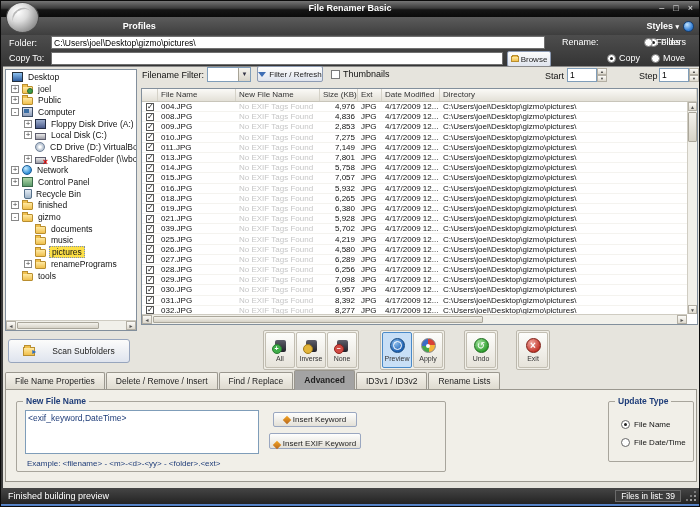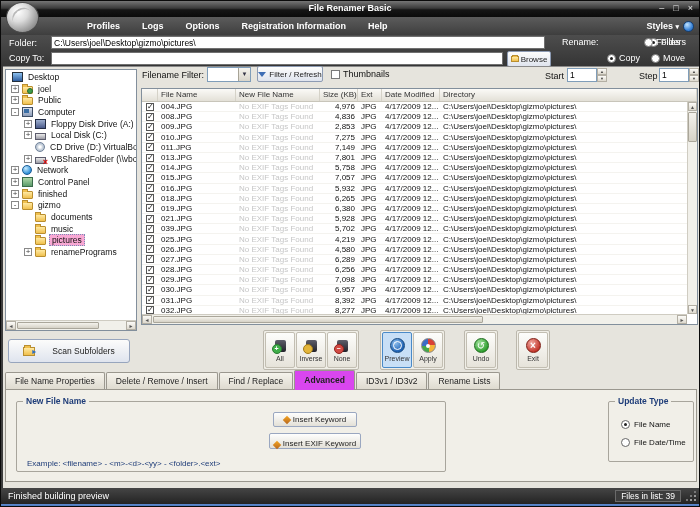--- a/index.html
+++ b/index.html
@@ -12,21 +12,21 @@
             background:linear-gradient(#757575,#3a3a3a 45%,#161616 55%,#0b0b0b);}
   .title-text{position:absolute;left:0;right:0;top:2px;text-align:center;color:#fff;font-size:9px;font-weight:bold;}
   .win-controls{position:absolute;right:6px;top:1px;display:flex;gap:9px;color:#e6e6e6;font-size:9px;line-height:12px;}
   .win-controls span{cursor:default;}
   .logo{position:absolute;left:5px;top:1px;width:33px;height:31px;border-radius:50%;z-index:9;
         background:radial-gradient(circle at 35% 30%,#ffffff,#dcdcdc 35%,#9a9a9a 70%,#646464);border:1px solid #4a4a4a;}
   .logo::after{content:'';position:absolute;inset:5px;border-radius:50%;border-top:2px solid #b8b8b8;transform:rotate(-35deg);}
 
   
   .menubar{position:absolute;top:16px;left:0;right:0;height:18px;background:linear-gradient(#5c5c5c,#3e3e3e);}
-  .menu-items{position:absolute;left:75px;top:0;height:18px;display:flex;align-items:center;}
+  .menu-items{position:absolute;left:75px;top:0;height:18px;display:flex;align-items:center;flex-direction:column;}
   .menu-item{color:#fff;font-size:9px;font-weight:bold;padding:0 11px;line-height:18px;}
   .styles-btn{position:absolute;right:20px;top:0;color:#fff;font-size:9px;font-weight:bold;line-height:18px;}
   .styles-caret{font-size:7px;}
   .orb{position:absolute;right:5px;top:4px;width:11px;height:11px;border-radius:50%;
        background:radial-gradient(circle at 35% 30%,#bfe2ff,#3e86d8 60%,#1b5cab);border:1px solid #123e74;}
 
   
   .toolband{position:absolute;top:34px;left:0;right:0;height:31px;background:linear-gradient(#4d4d4d,#353535);}
   .tb-label{position:absolute;color:#fff;font-size:9px;}
   .tb-input{position:absolute;background:#fff;border:1px solid #707070;height:13px;font-size:8.5px;
@@ -62,21 +62,21 @@
   .ti-computer::before{content:'';position:absolute;top:1px;left:1px;right:3px;bottom:3px;background:#3a6ea5;}
   .ti-floppy{background:linear-gradient(#9fb0d0,#4a5a8a);border:1px solid #222c44;}
   .ti-disk{background:linear-gradient(#ececec,#9a9aa4);border:1px solid #5c5c6c;height:7px;margin-top:3px;}
   .ti-cd{border-radius:50%;background:radial-gradient(circle,#ffffff 18%,#cdd6e0 45%,#9aaabf);border:1px solid #72839a;width:10px;height:10px;}
   .ti-netdrive{background:linear-gradient(#ececec,#9a9aa4);border:1px solid #5c5c6c;height:7px;margin-top:3px;}
   .ti-netdrive::after{content:'×';position:absolute;right:-3px;bottom:-4px;color:#d00;font-size:9px;font-weight:bold;}
   .ti-network{border-radius:50%;background:radial-gradient(circle at 35% 30%,#c8ecff,#2f8fd6 70%);border:1px solid #1a5c96;width:10px;height:10px;}
   .ti-cpanel{background:linear-gradient(#b0d8a8,#5a9a6a);border:1px solid #3a6a4a;}
   .ti-recycle{background:linear-gradient(#e4ecf4,#9fb4c8);border:1px solid #55708a;width:8px;margin:1px 2px 0;border-radius:0 0 2px 2px;}
   .tlabel{padding:0 2px;}
-  .tlabel.sel{background:#f9a8d4;border:1px dotted #7a8cb8;}
+  .tlabel.sel{background:#fde047;border:1px dotted #7a8cb8;}
 
   
   .hscroll{position:absolute;height:10px;background:#f1f0ea;border-top:1px solid #cfccc2;}
   .sbtn{position:absolute;width:10px;height:9px;background:linear-gradient(#fcfbf8,#ddd9ce);border:1px solid #b3afa4;
         font-size:5px;color:#555;text-align:center;line-height:8px;}
   .sthumb{position:absolute;background:linear-gradient(#f4f2ec,#d6d2c6);border:1px solid #aaa69a;border-radius:1px;}
   .tree-hscroll{left:0;right:0;bottom:0;}
   .vscroll{position:absolute;top:13px;right:0;width:10px;bottom:10px;background:#f1f0ea;border-left:1px solid #cfccc2;}
 
   
@@ -140,21 +140,21 @@
   .ic-apply::after{content:'';width:4px;height:4px;border-radius:50%;background:#fff;}
   .ic-undo{border-radius:50%;background:radial-gradient(circle at 35% 30%,#9fe09a,#2d9e2d 75%);border:1px solid #1c6a1c;color:#fff;font-size:10px;line-height:13px;}
   .ic-undo::after{content:'↺';}
   .ic-exit{border-radius:50%;background:radial-gradient(circle at 35% 30%,#f0a8a0,#c23328 75%);border:1px solid #7e1d14;color:#fff;font-size:10px;font-weight:bold;line-height:13px;}
   .ic-exit::after{content:'×';}
 
   
   .tabs{position:absolute;left:4px;top:369px;height:20px;display:flex;align-items:flex-end;}
   .tab{font-size:8.5px;color:#222;padding:0 9px;line-height:17px;background:linear-gradient(#f5f3ec,#ddd9ce);
        border:1px solid #9a978e;border-bottom:none;border-radius:2px 2px 0 0;margin-right:1px;}
-  .tab.sel{background:#d946ef;font-weight:bold;line-height:19px;position:relative;z-index:2;}
+  .tab.sel{background:#a3a3a3;font-weight:bold;line-height:19px;position:relative;z-index:2;}
   .tabpanel{position:absolute;left:4px;top:388px;width:692px;height:93px;background:#f1efe8;border:1px solid #9a978e;}
 
   fieldset{position:absolute;border:1px solid #a8a59c;border-radius:2px;margin:0;padding:0;}
   legend{font-size:8.5px;font-weight:bold;color:#1e3c78;margin-left:6px;padding:0 3px;}
   .fs-newname{left:10px;top:6px;width:430px;height:76px;}
   .fs-update{left:602px;top:6px;width:86px;height:66px;}
   .pattern-box{position:absolute;left:8px;top:4px;width:234px;height:44px;border:1px solid #7f9db9;background:#fff;
                font-size:8.5px;color:#1e3c78;font-family:"Liberation Sans",sans-serif;resize:none;padding:2px;}
   .example{position:absolute;left:10px;top:53px;font-size:8px;color:#1e3c78;}
   .ins-btn{position:absolute;background:linear-gradient(#fefefd,#e3e0d7);border:1px solid #9aa7c0;border-radius:2px;
@@ -285,20 +285,25 @@
           <span class="exp">+</span>
           <span class="ti ti-network"></span>
           <span class="tlabel">Network</span>
         </div>
         <div class="trow-tree" style="padding-left: 5px;">
           <span class="exp">+</span>
           <span class="ti ti-cpanel"></span>
           <span class="tlabel">Control Panel</span>
         </div>
         <div class="trow-tree" style="padding-left: 5px;">
+          <span class="exp" style="visibility: hidden;"></span>
+          <span class="ti ti-recycle"></span>
+          <span class="tlabel">Recycle Bin</span>
+        </div>
+        <div class="trow-tree" style="padding-left: 5px;">
           <span class="exp">+</span>
           <span class="ti ti-folder"></span>
           <span class="tlabel">finished</span>
         </div>
         <div class="trow-tree" style="padding-left: 5px;">
           <span class="exp">-</span>
           <span class="ti ti-folder"></span>
           <span class="tlabel">gizmo</span>
         </div>
         <div class="trow-tree" style="padding-left: 18px;">
@@ -313,20 +318,25 @@
         </div>
         <div class="trow-tree" style="padding-left: 18px;">
           <span class="exp" style="visibility: hidden;"></span>
           <span class="ti ti-folder"></span>
           <span class="tlabel sel">pictures</span>
         </div>
         <div class="trow-tree" style="padding-left: 18px;">
           <span class="exp">+</span>
           <span class="ti ti-folder"></span>
           <span class="tlabel">renamePrograms</span>
+        </div>
+        <div class="trow-tree" style="padding-left: 5px;">
+          <span class="exp" style="visibility: hidden;"></span>
+          <span class="ti ti-folder"></span>
+          <span class="tlabel">tools</span>
         </div>
       </div>
     <div class="hscroll tree-hscroll">
       <span class="sbtn" style="left:0;top:0">◄</span>
       <span class="sthumb" style="left:11px;top:1px;width:82px;height:7px"></span>
       <span class="sbtn" style="right:0;top:0">►</span>
     </div>
   </div>
 
   <div class="scan-btn">
@@ -667,20 +677,21 @@
       <div class="tab">File Name Properties</div>
       <div class="tab">Delete / Remove / Insert</div>
       <div class="tab">Find / Replace</div>
       <div class="tab sel">Advanced</div>
       <div class="tab">ID3v1 / ID3v2</div>
       <div class="tab">Rename Lists</div>
     </div>
   <div class="tabpanel">
     <fieldset class="fs-newname">
       <legend>New File Name</legend>
+      <textarea class="pattern-box" style="">&lt;exif_keyword,DateTime&gt;</textarea>
       <div class="example">Example: &lt;filename&gt; - &lt;m&gt;-&lt;d&gt;-&lt;yy&gt; - &lt;folder&gt;.&lt;ext&gt;</div>
       <div class="ins-btn ins-kw">
         <span class="pen"></span>
         <span>Insert Keyword</span>
       </div>
       <div class="ins-btn ins-exif">
         <span class="pen"></span>
         <span>Insert EXIF Keyword</span>
       </div>
     </fieldset>

